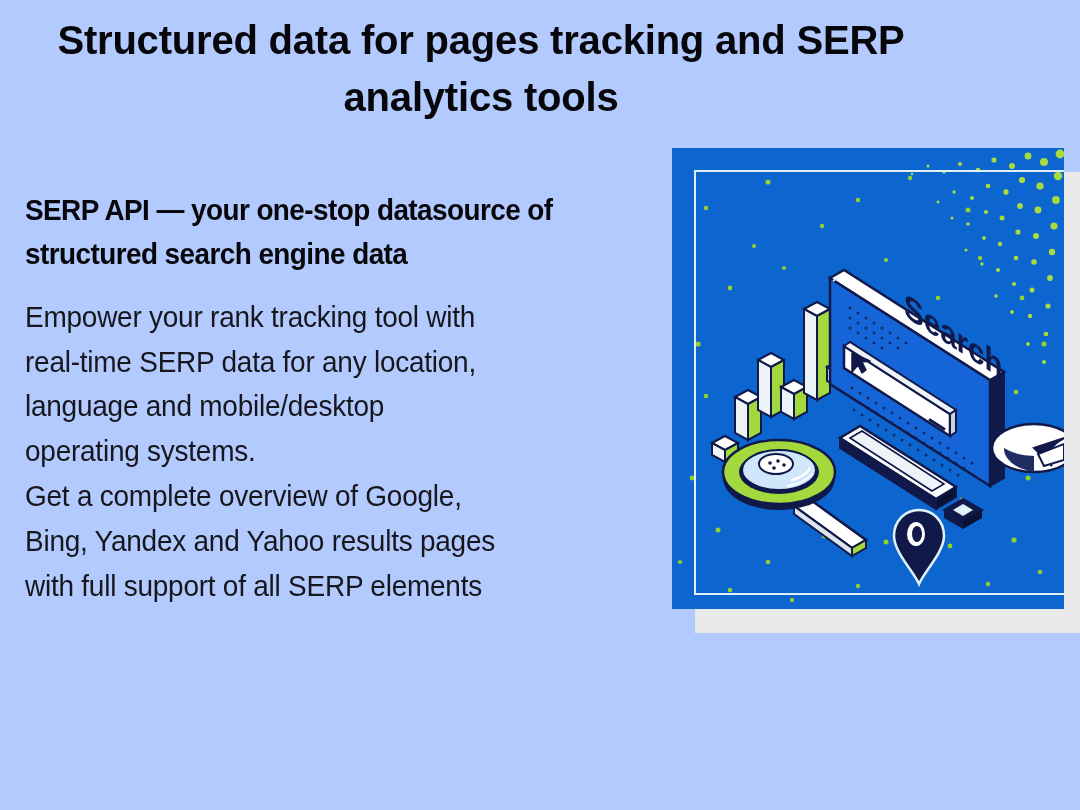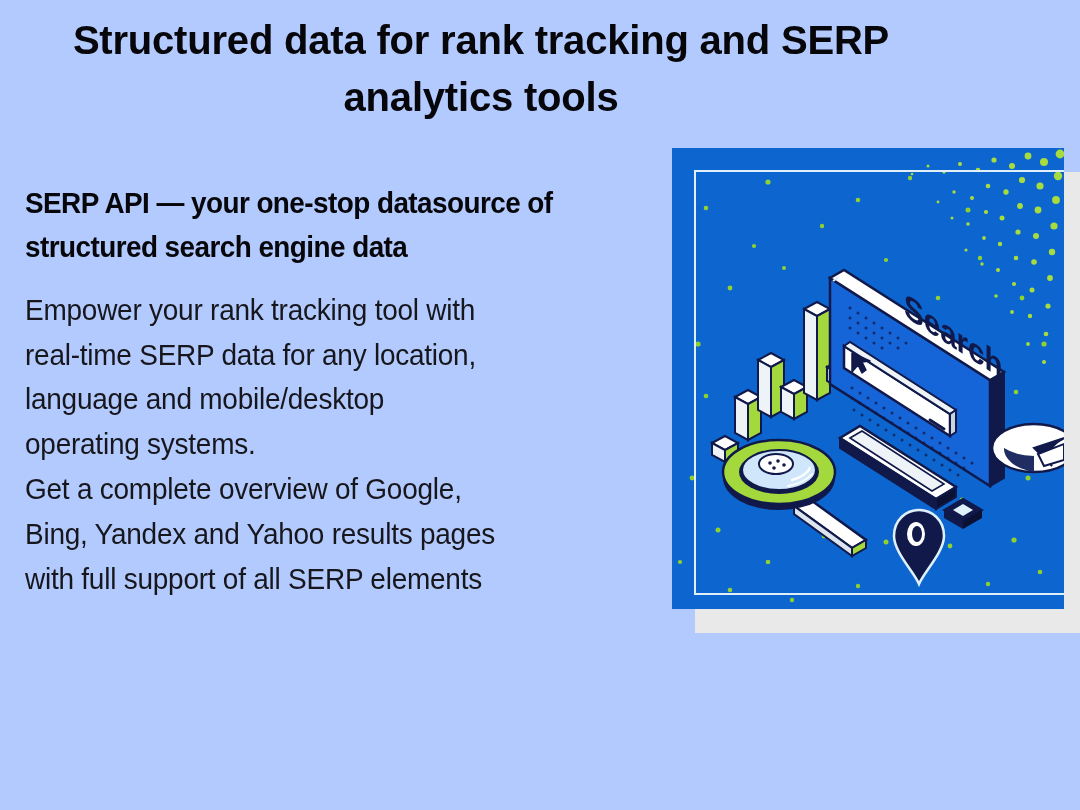--- a/index.html
+++ b/index.html
@@ -28,21 +28,21 @@
     line-height: 1.42;
     letter-spacing: -0.2px;
     color: #07060a;
     white-space: pre-line;
   }
 
   
   .text-col {
     position: absolute;
     left: 25px;
-    top: 181px;
+    top: 188px;
     width: 630px;
   }
   .lead-heading {
     font-family: "Liberation Sans Narrow", "Liberation Sans", sans-serif;
     font-weight: bold;
     font-size: 30px;
     line-height: 1.48;
     letter-spacing: -0.6px;
     color: #07060a;
     margin: 0 0 18px 0;
@@ -98,21 +98,21 @@
     border-left: 2px solid #dff0fb;
     border-top: 2px solid #dff0fb;
     border-bottom: 2px solid #dff0fb;
     pointer-events: none;
   }
   .illo-svg { position: absolute; left: 0; top: 0; }
 </style>
 </head>
 <body>
 
-<div class="slide-title">Structured data for rank tracking and SERP
+<div class="slide-title">Structured data for pages tracking and SERP
 analytics tools</div>
 
 <div class="text-col">
   <div class="lead-heading">SERP API — your one-stop datasource of
 structured search engine data</div>
   <p class="body-para">Empower your rank tracking tool with
 real-time SERP data for any location,
 language and mobile/desktop
 operating systems.</p>
   <p class="body-para">Get a complete overview of Google,

